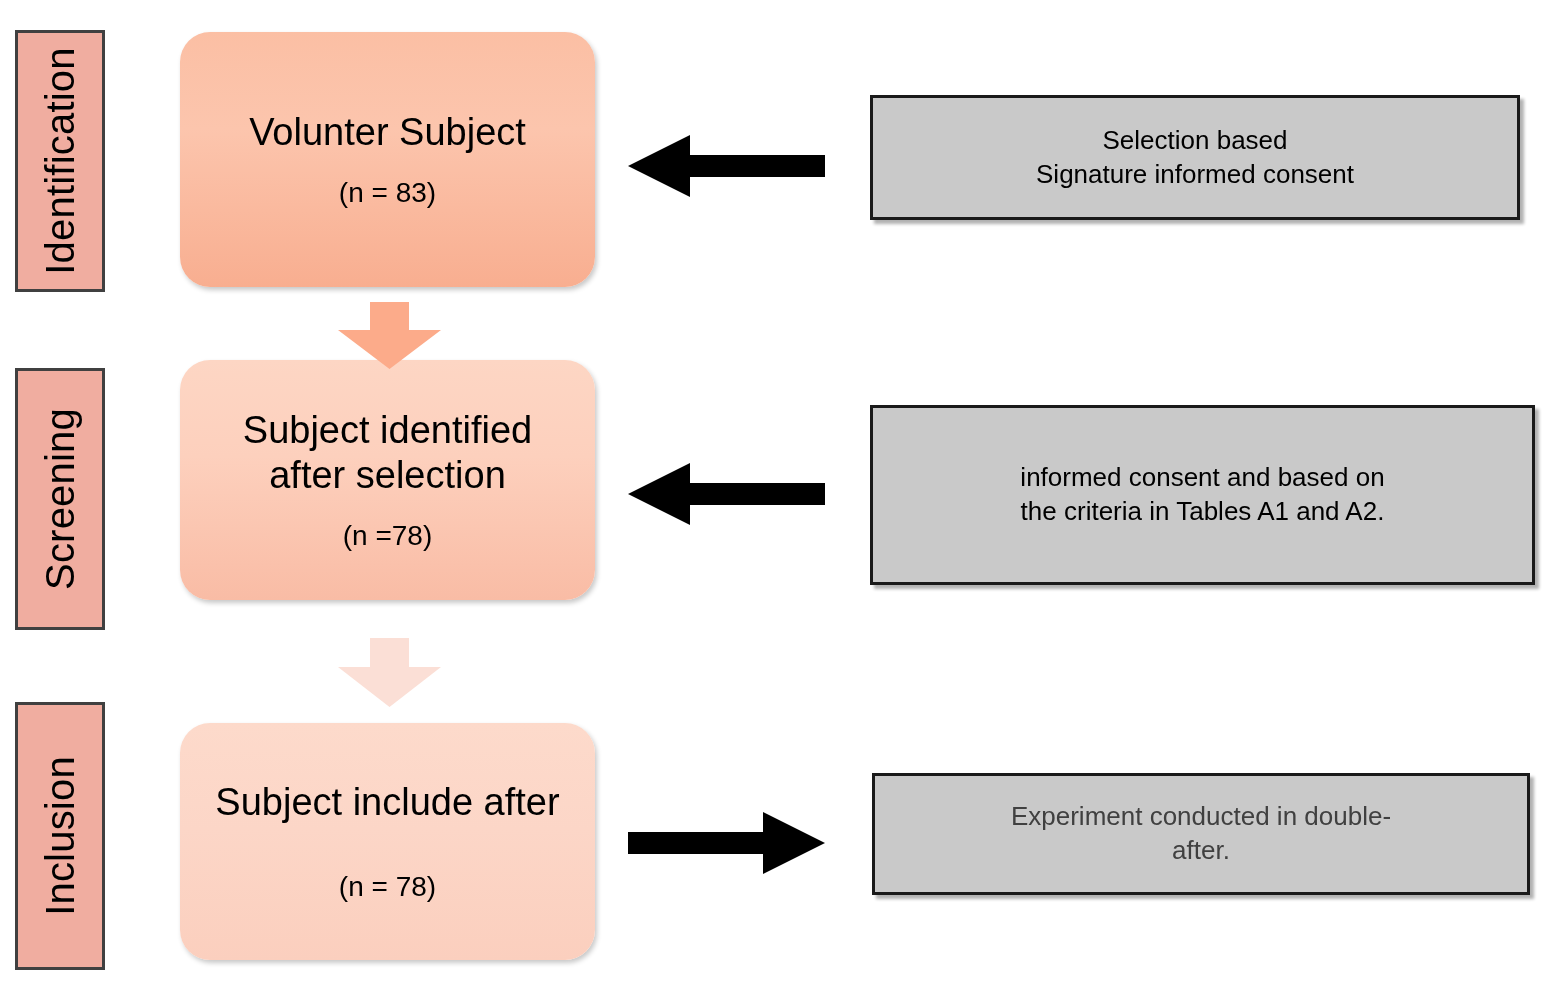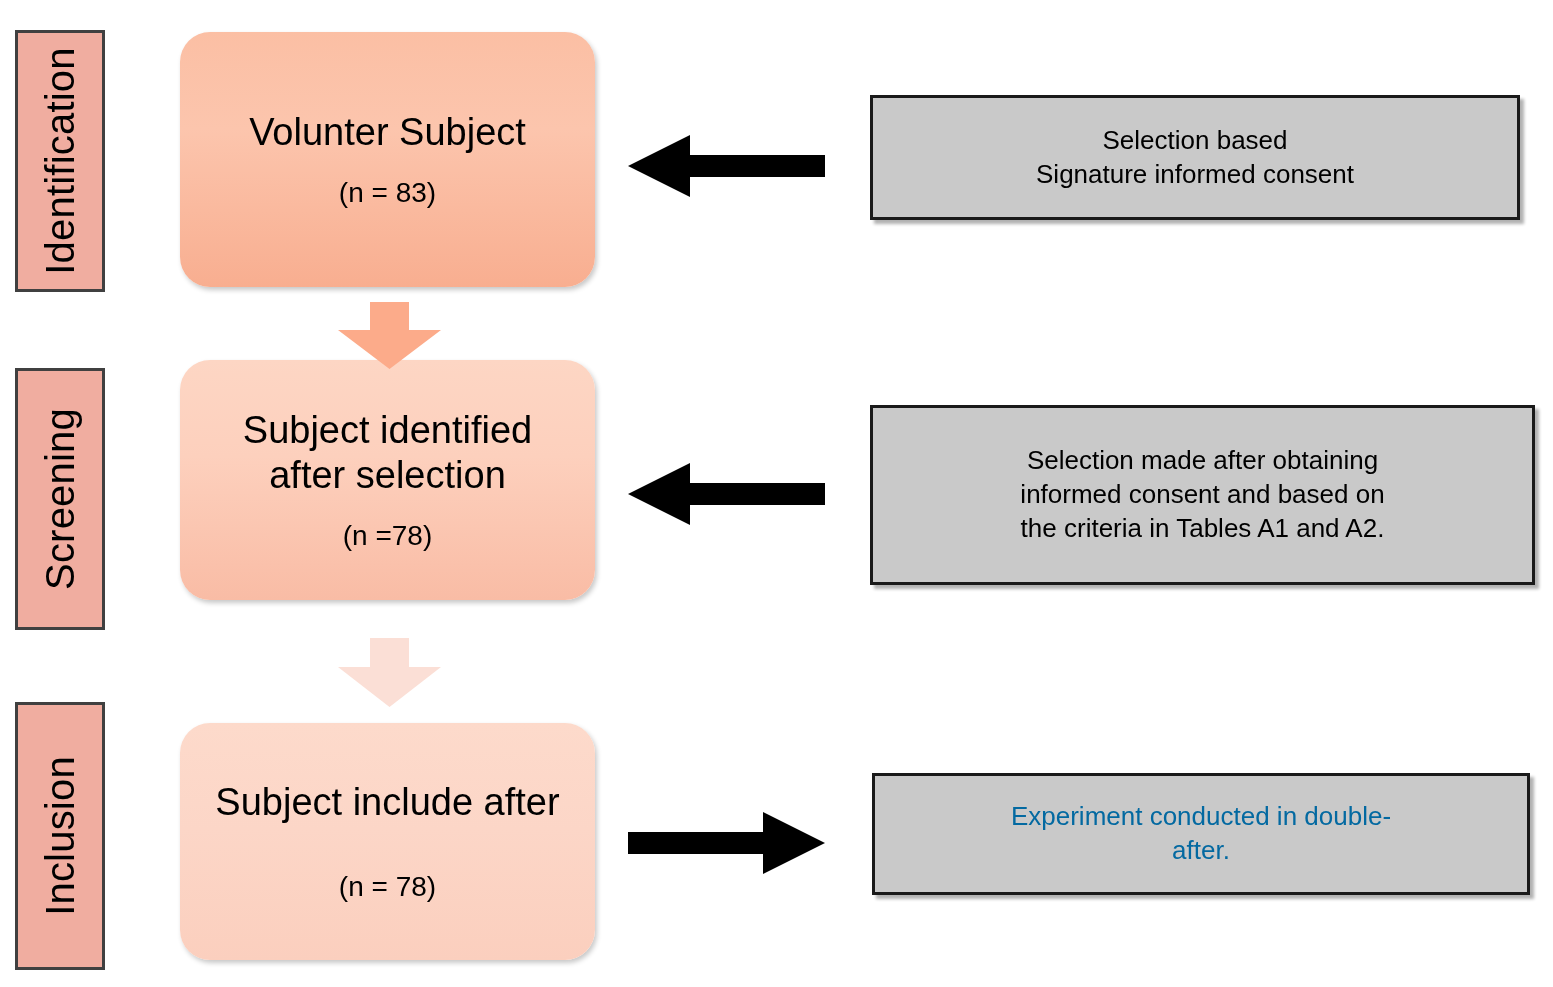--- a/index.html
+++ b/index.html
@@ -94,21 +94,21 @@
     text-align: center;
     box-shadow: 4px 4px 3px rgba(0,0,0,0.30);
   }
   .note-box .note-text {
     font-size: 26px;
     line-height: 1.30;
     color: #000000;
     padding: 0 12px;
   }
   #note-box-3 .note-text {
-    color: #0369a1;
+    color: #404040;
   }
   #note-box-2 .note-text {
     text-align: center;
   }
 </style>
 </head>
 <body>
 
 <div id="canvas">
 
@@ -172,21 +172,20 @@
 
   <div class="note-box" id="note-box-1" style="left:870px; top:95px; width:650px; height:125px;">
     <div class="note-text">
       <div>Selection based</div>
       <div>Signature informed consent</div>
     </div>
   </div>
 
   <div class="note-box" id="note-box-2" style="left:870px; top:405px; width:665px; height:180px;">
     <div class="note-text">
-      <div>Selection made after obtaining</div>
       <div>informed consent and based on</div>
       <div>the criteria in Tables A1 and A2.</div>
     </div>
   </div>
 
   <div class="note-box" id="note-box-3" style="left:872px; top:773px; width:658px; height:122px;">
     <div class="note-text">
       <div>Experiment conducted in double-</div>
       <div>after.</div>
     </div>

